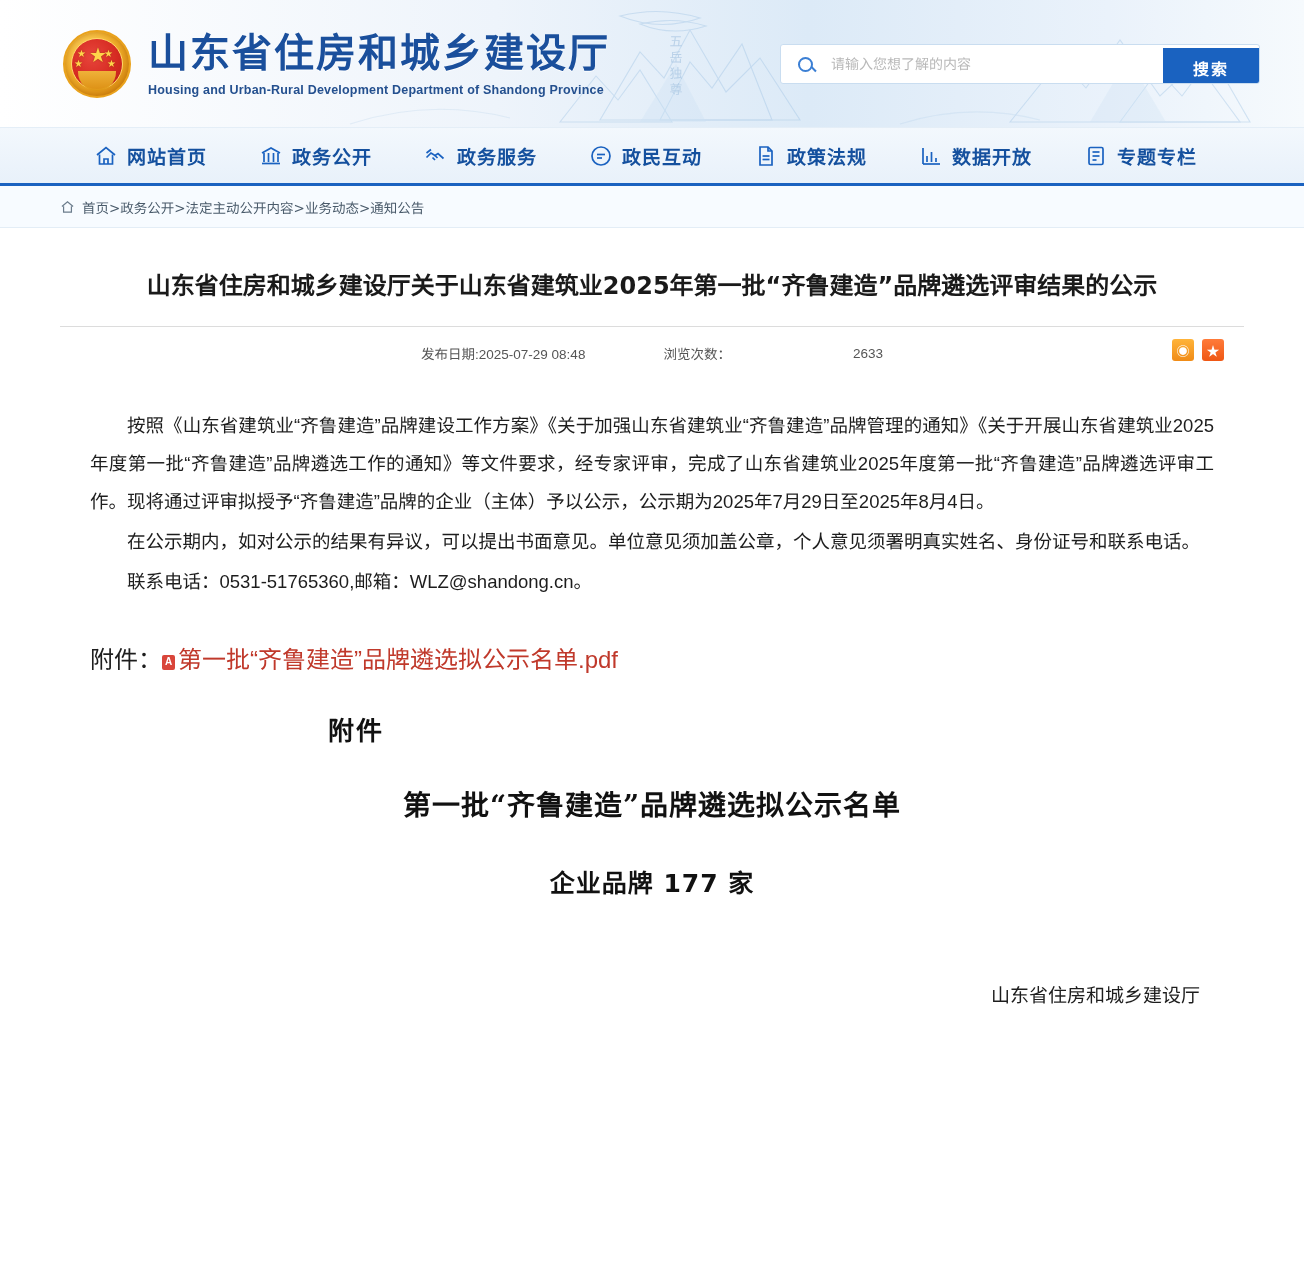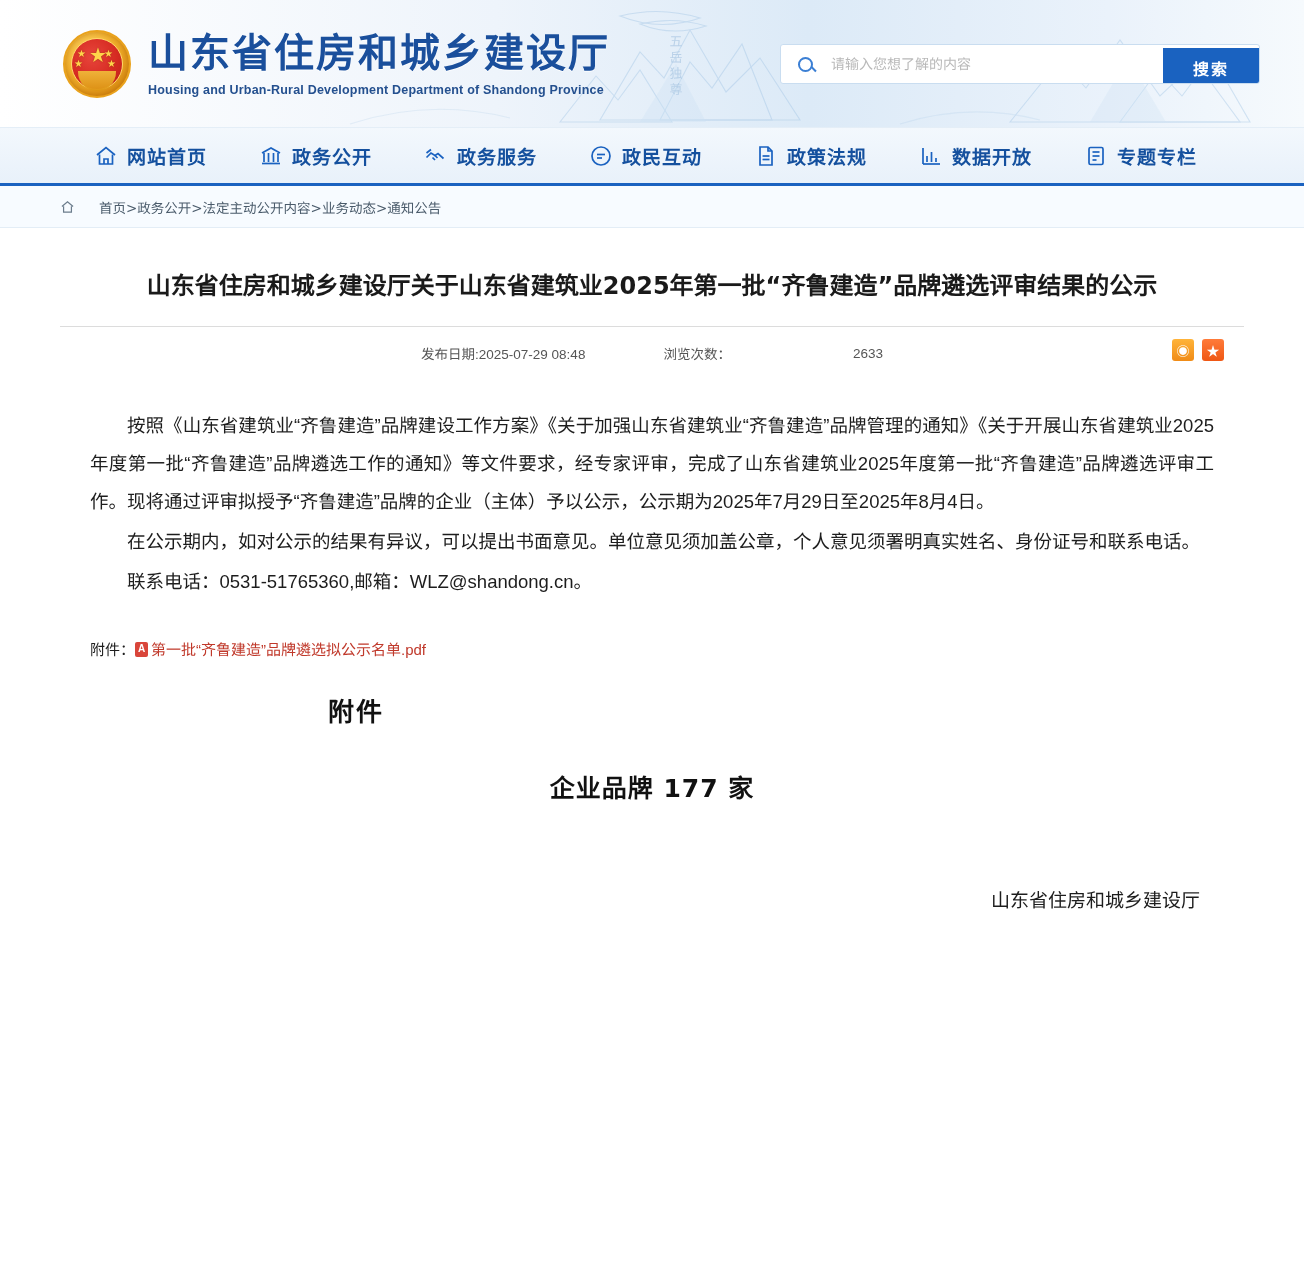--- a/index.html
+++ b/index.html
@@ -176,21 +176,21 @@
   .nav-ic svg { display: block; }
 
   
   .crumb-bar {
     height: 42px;
     background: #f7fbff;
     border-bottom: 1px solid #e3edf6;
     display: flex;
     align-items: center;
     padding: 0 60px;
-    gap: 24px;
+    gap: 7px;
   }
   .crumb-home { width: 15px; height: 14px; }
   .crumb-text {
     font-family: "DejaVu Sans", sans-serif;
     font-size: 13.5px;
     color: #4a5b6b;
   }
 
   
   .article {
@@ -241,21 +241,21 @@
     padding: 34px 30px 0 30px;
     font-family: Liberation Sans, sans-serif;
     font-size: 18.5px;
     color: #1d1d1d;
     line-height: 2.05;
     text-align: justify;
   }
   .body p { margin: 0 0 2px 0; text-indent: 2em; }
   .attach-line {
     margin-top: 34px;
-    font-size: 15px;
+    font-size: 24px;
     text-indent: 0;
     color: #1d1d1d;
   }
   .pdf-link {
     color: #c0392b;
     text-decoration: none;
     cursor: pointer;
   }
   .pdf-ic {
     display: inline-block;
@@ -503,19 +503,20 @@
     <p>在公示期内，如对公示的结果有异议，可以提出书面意见。单位意见须加盖公章，个人意见须署明真实姓名、身份证号和联系电话。</p>
     <p>联系电话：0531-51765360,邮箱：WLZ@shandong.cn。</p>
 
     <div class="attach-line">
       <span>附件：</span><span class="pdf-ic"></span><a class="pdf-link" href="#">第一批“齐鲁建造”品牌遴选拟公示名单.pdf</a>
     </div>
   </div>
 
   <div class="attachment">
     <div class="att-label">附件</div>
+    <div class="att-title">第一批“齐鲁建造”品牌遴选拟公示名单</div>
     <div class="att-sub">企业品牌 177 家</div>
   </div>
 
   <div class="sign">
     <div>山东省住房和城乡建设厅</div>
   </div>
 </div>
 
 </body></html>

